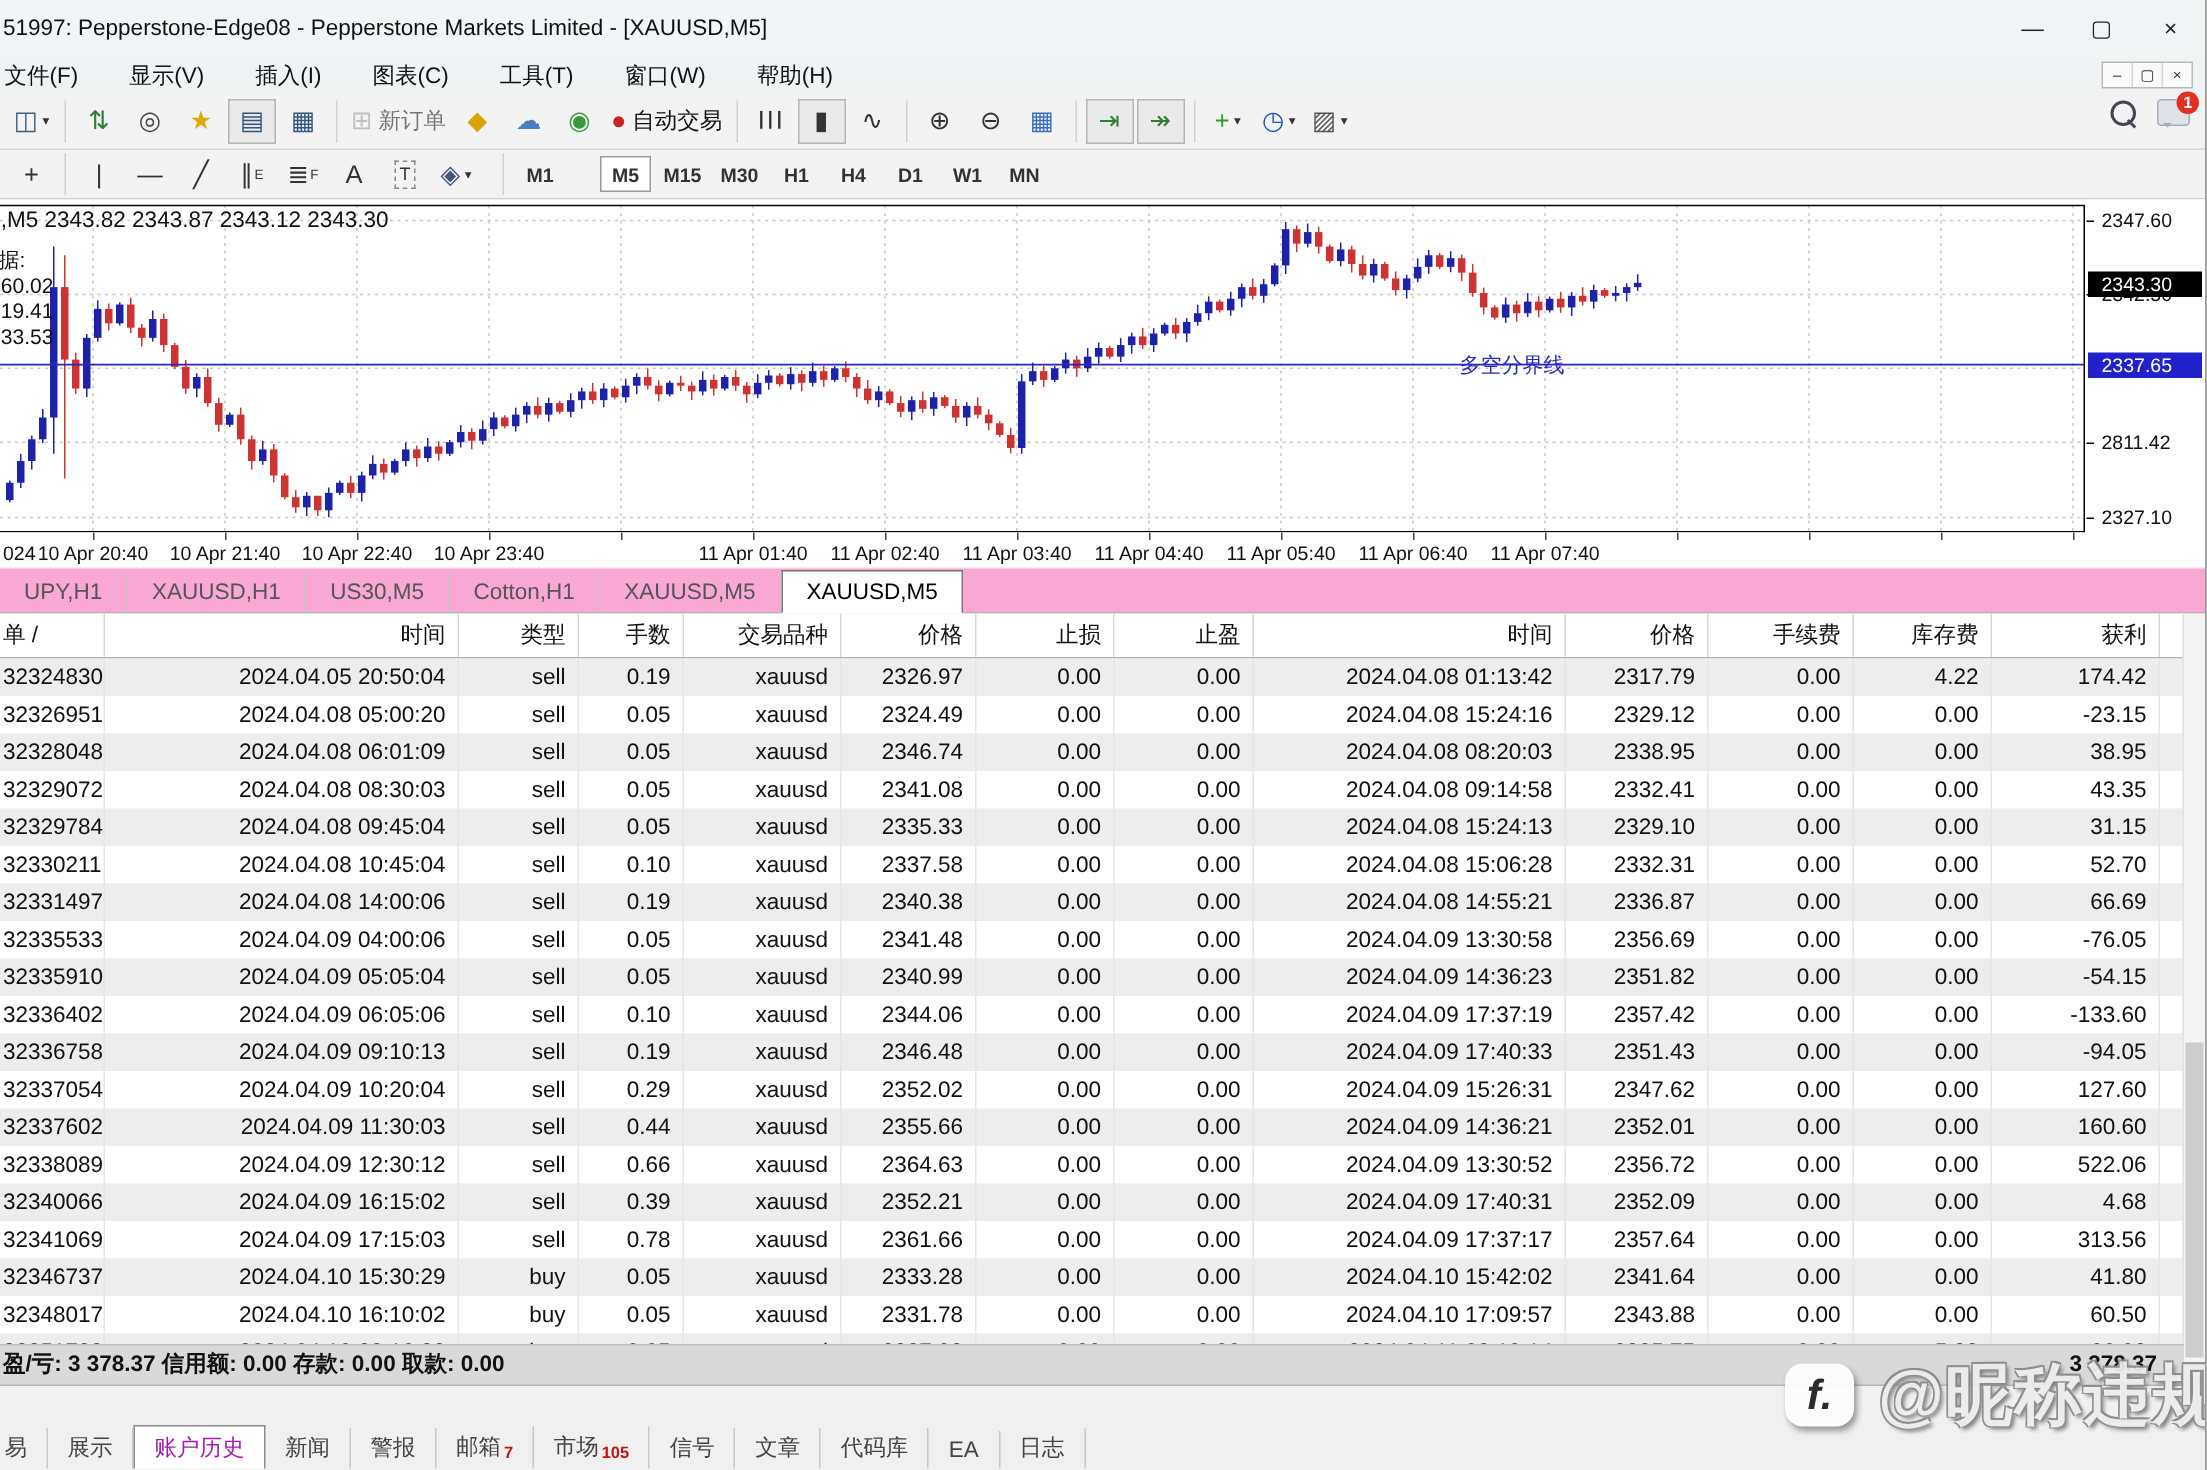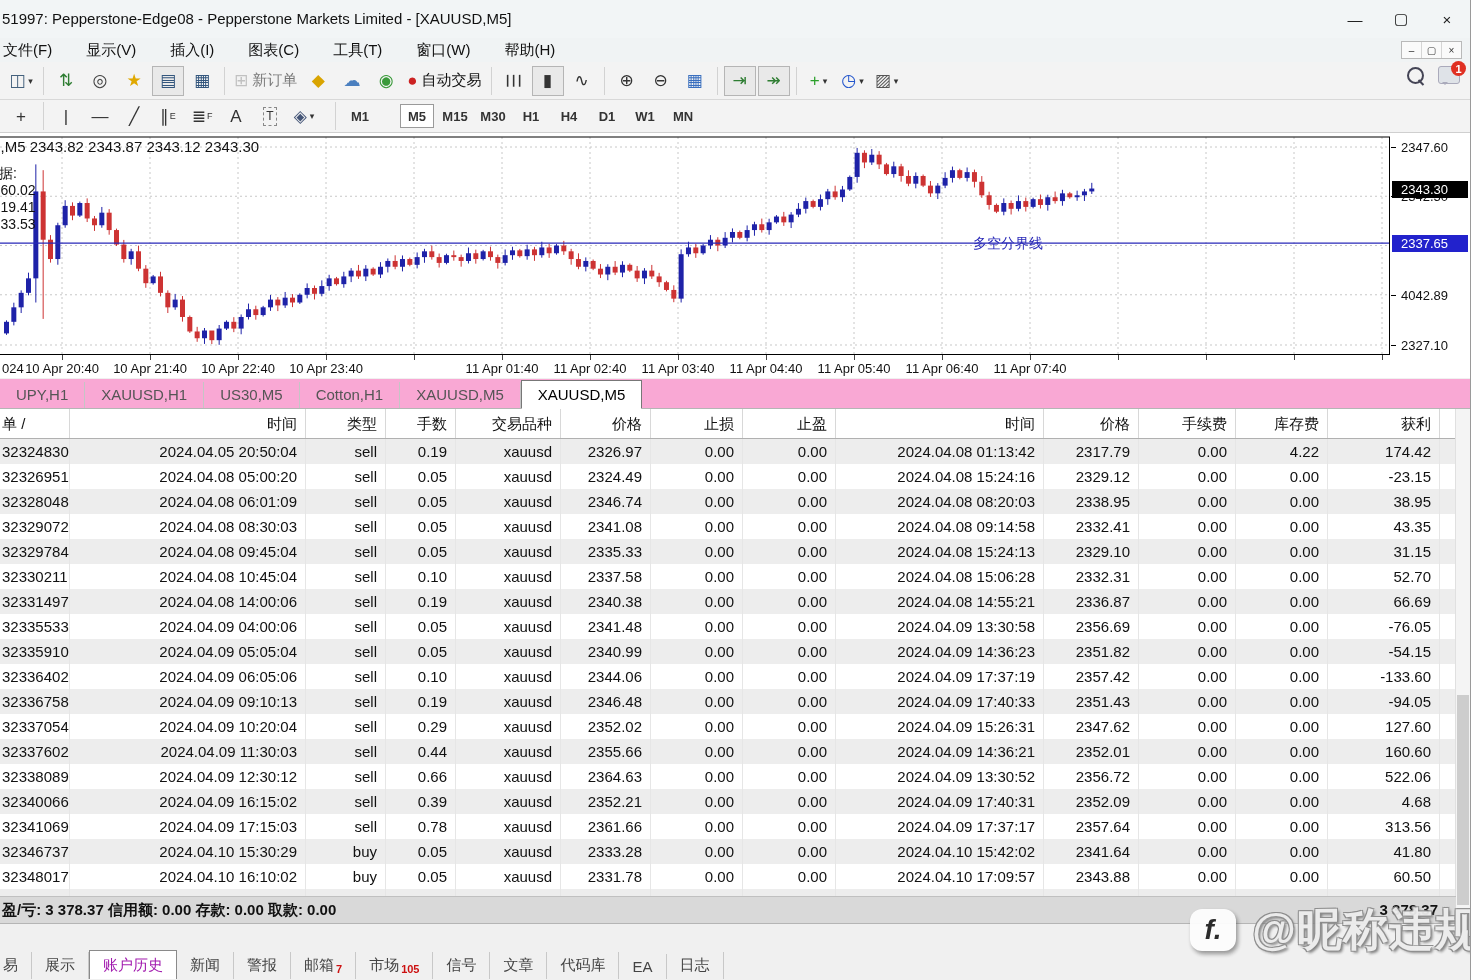--- a/index.html
+++ b/index.html
@@ -581,21 +581,21 @@
       <div>2319.41</div>
       <div>2333.53</div>
     </div>
     <span id="annotation">多空分界线</span>
     <div id="price-scale">
       <div id="ps-labels">
           <span class="ps-label" style="top: 14px;">2347.60</span>
           <span class="ps-tick" style="top: 14px;"></span>
           <span class="ps-label" style="top: 63.2583px;">2342.50</span>
           <span class="ps-tick" style="top: 63.2583px;"></span>
-          <span class="ps-label" style="top: 161.775px;">4042.89</span>
+          <span class="ps-label" style="top: 161.775px;">2811.42</span>
           <span class="ps-tick" style="top: 161.775px;"></span>
           <span class="ps-label" style="top: 211.999px;">2327.10</span>
           <span class="ps-tick" style="top: 211.999px;"></span>
         </div>
       <div id="ps-current" class="ps-box" style="top: 47.5315px;">2343.30</div>
       <div id="ps-line" class="ps-box" style="top: 102.102px;">2337.65</div>
     </div>
     <div id="time-axis">
         <span class="ta-label first" style="left: 2px;">024</span>
         <span class="ta-label" style="left: 62px;">10 Apr 20:40</span>

